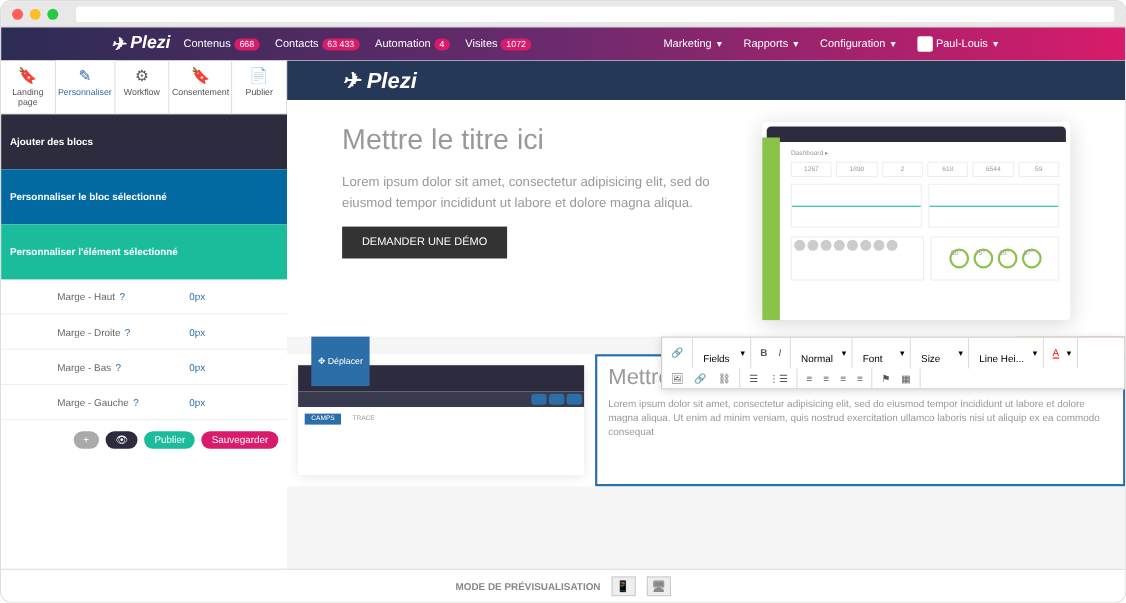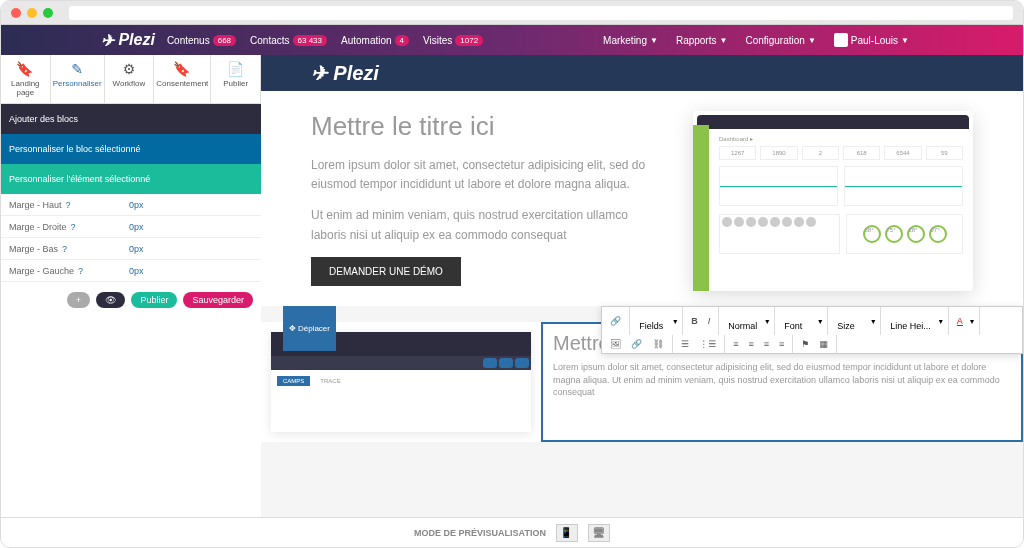--- a/index.html
+++ b/index.html
@@ -20,25 +20,25 @@
 .top-nav-right { margin-left:auto; display:flex; align-items:center; gap:4px; }
 .caret{font-size:8px;}
 .avatar{width:14px;height:14px;background:#fff;border-radius:2px;}
 
 
 .sidebar { width:260px; position:absolute; top:54px; left:0; bottom:30px; background:#fff; font-size:10px; }
 .tabs { display:flex; border-bottom:1px solid #e0e0e0; }
 .tab { flex:1; text-align:center; padding:6px 2px; font-size:8px; color:#555; border-right:1px solid #e0e0e0; cursor:pointer; }
 .tab.active { background:#fff; color:#2c6ea8; }
 .tab-icon { display:block; font-size:14px; margin-bottom:2px; }
-.panel-header { padding:10px 8px; color:#fff; font-size:9px; font-weight:normal; }
+.panel-header { padding:20px 8px; color:#fff; font-size:9px; font-weight:bold; }
 .panel-dark { background:#2c2c3e; }
 .panel-pink { background:#0369a1; }
 .panel-teal { background:#1abc9c; }
-.field-row { display:flex; border-bottom:1px solid #eee; height:22px; align-items:center; }
+.field-row { display:flex; border-bottom:1px solid #eee; height:32px; align-items:center;padding-left:43px; }
 .field-label { width:120px; padding-left:8px; font-size:9px; color:#666; display:flex; align-items:center; gap:4px;}
 .help-icon{color:#2c6ea8;font-size:9px;}
 .field-value { flex:1; padding-left:8px; font-size:9px; color:#2c6ea8; }
 .action-row { display:flex; justify-content:flex-end; gap:6px; padding:10px 8px; align-items:center; }
 .pill { padding:3px 9px; border-radius:10px; font-size:9px; color:#fff; cursor:pointer; }
 .pill-gray{background:#aaa;} .pill-dark{background:#2c2c3e;} .pill-teal{background:#1abc9c;} .pill-pink{background:#d81b6a;}
 
 
 .canvas { position:absolute; left:260px; top:54px; right:0; bottom:30px; background:#f5f5f5; overflow:hidden; }
 .canvas-header { height:36px; background:#253858; display:flex; align-items:center; padding-left:50px; }
@@ -198,21 +198,20 @@
 </div>
 
 <div class="canvas">
   <div class="canvas-header">
     <div class="canvas-logo"><span>✈</span> <span>Plezi</span></div>
   </div>
   <div class="content-block">
     <div class="text-col">
       <h1>Mettre le titre ici</h1>
       <p>Lorem ipsum dolor sit amet, consectetur adipisicing elit, sed do eiusmod tempor incididunt ut labore et dolore magna aliqua.</p>
-      <p>Ut enim ad minim veniam, quis nostrud exercitation ullamco laboris nisi ut aliquip ex ea commodo consequat</p>
       <button class="cta-button">DEMANDER UNE DÉMO</button>
     </div>
     <div class="screenshot-col">
       <div class="mock-dash">
         <div class="mock-top"></div>
         <div class="mock-side"></div>
         <div class="mock-body">
           <div>Dashboard ▸</div>
           <div class="mock-stats">
             <div class="mock-stat">1267</div>

